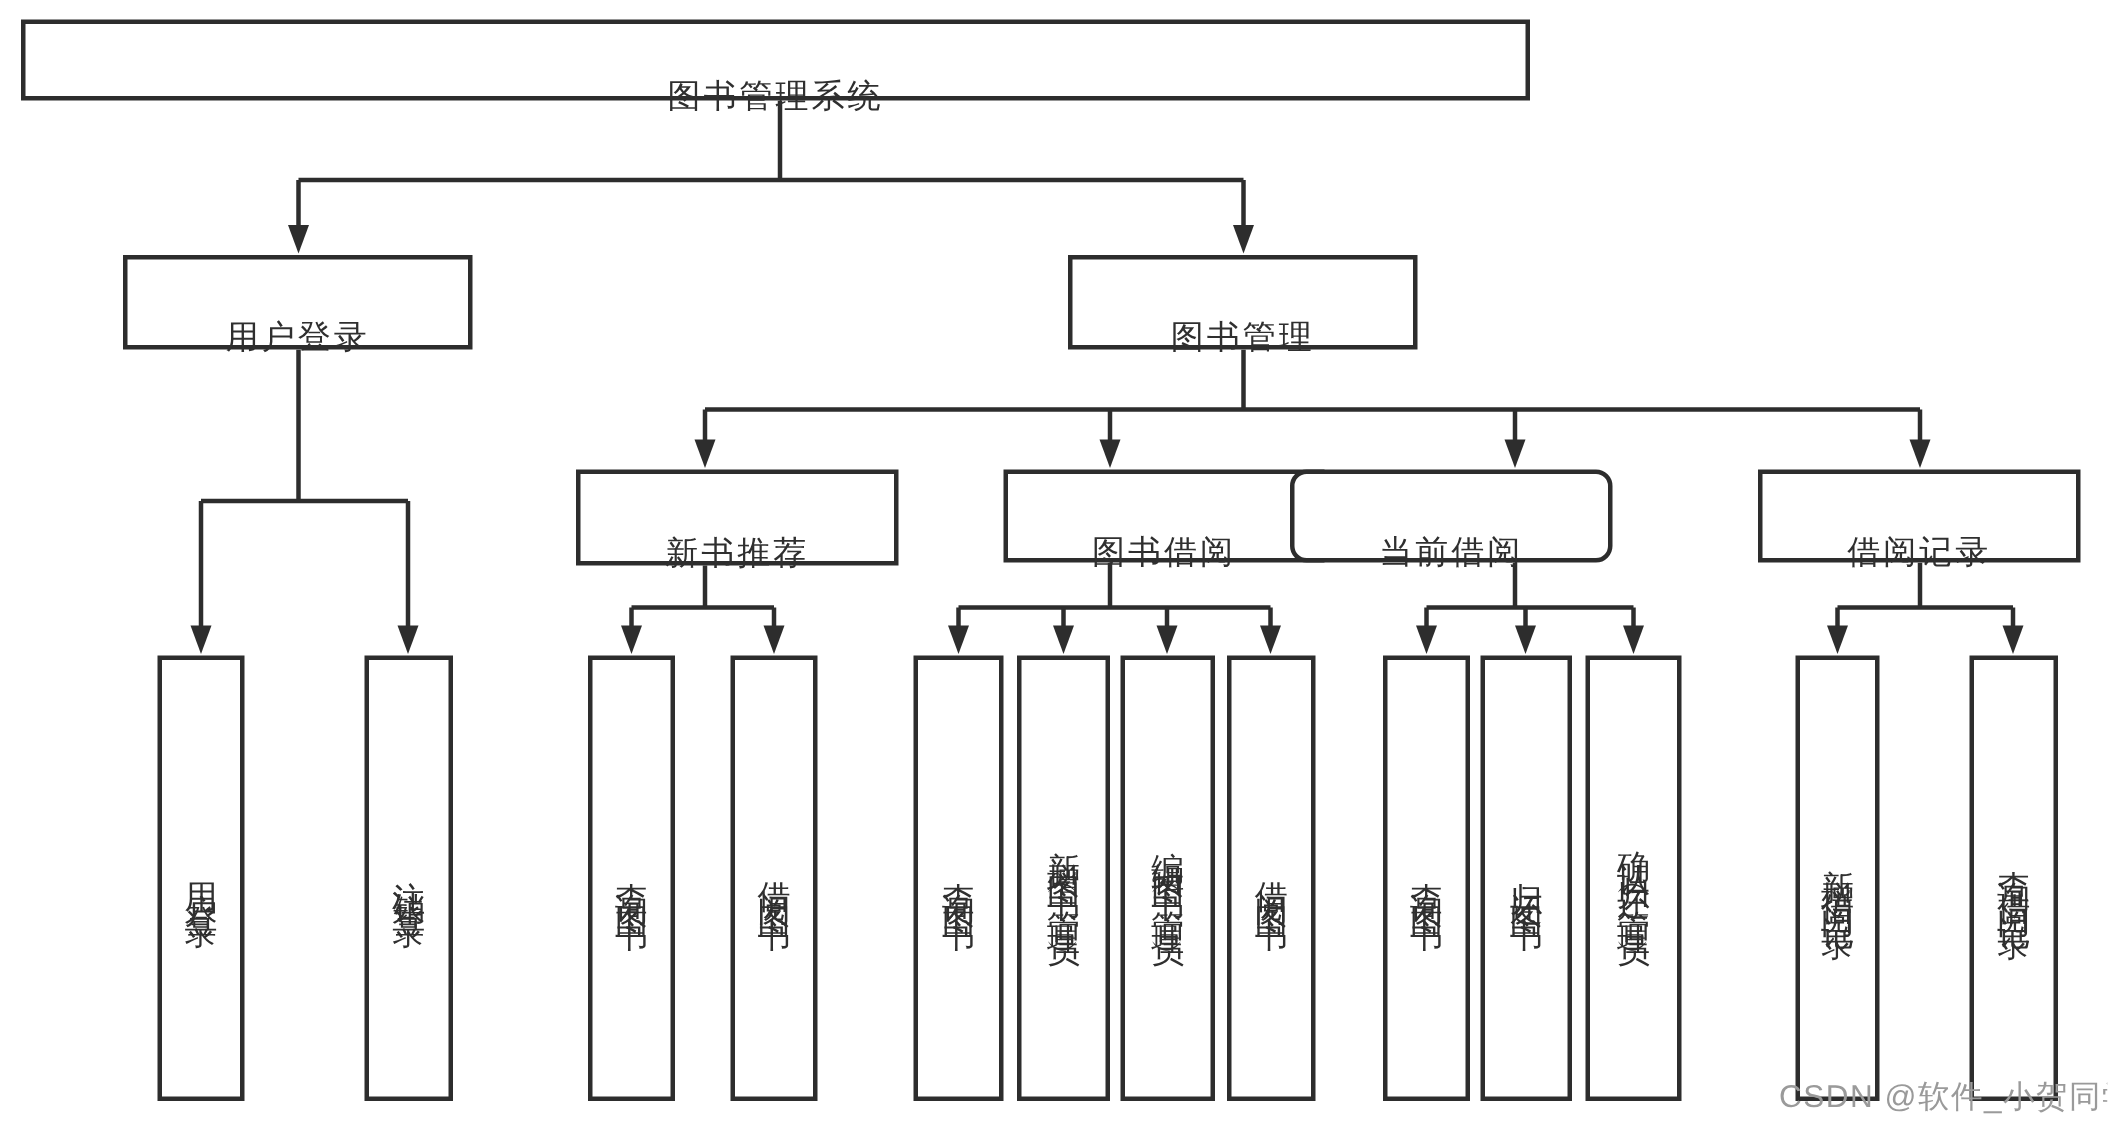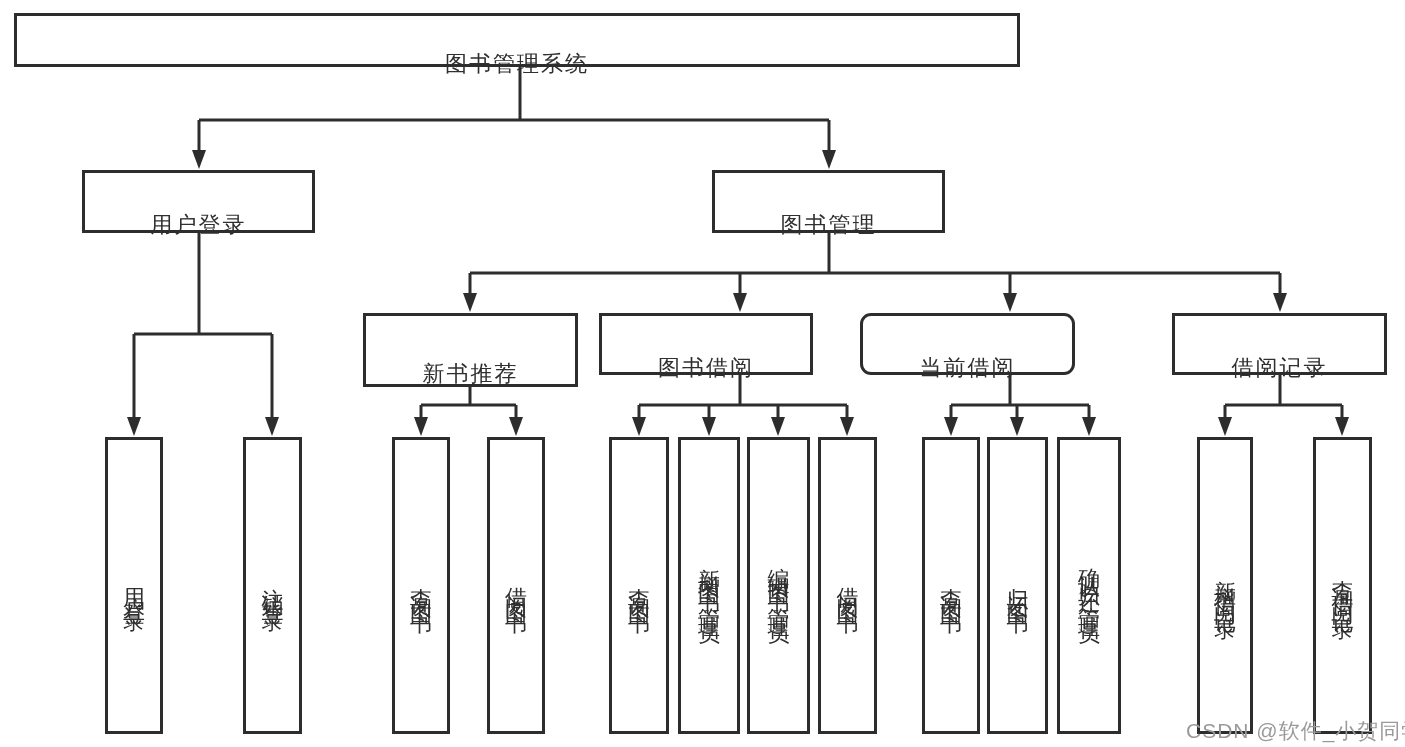--- a/index.html
+++ b/index.html
@@ -127,24 +127,24 @@
     <span>图书管理系统</span>
   </div>
 
   <div class="node hnode" style="left:82px;top:170px;width:233px;height:63px;">
     <span>用户登录</span>
   </div>
   <div class="node hnode" style="left:712px;top:170px;width:233px;height:63px;">
     <span>图书管理</span>
   </div>
 
-  <div class="node hnode" style="left:363px;top:313px;width:215px;height:74px;text-align:right;">
+  <div class="node hnode" style="left:384px;top:313px;width:215px;height:64px;text-align:right;">
     <span>新书推荐</span>
   </div>
-  <div class="node hnode" style="left:599px;top:313px;width:214px;height:62px;">
+  <div class="node hnode" style="left:669px;top:313px;width:214px;height:62px;">
     <span>图书借阅</span>
   </div>
   <div class="node hnode" style="left:860px;top:313px;width:215px;height:62px;border-radius:11px;">
     <span>当前借阅</span>
   </div>
   <div class="node hnode" style="left:1172px;top:313px;width:215px;height:62px;">
     <span>借阅记录</span>
   </div>
 
   <div class="node leaf" style="left:105px;top:437px;width:58px;height:297px;">

